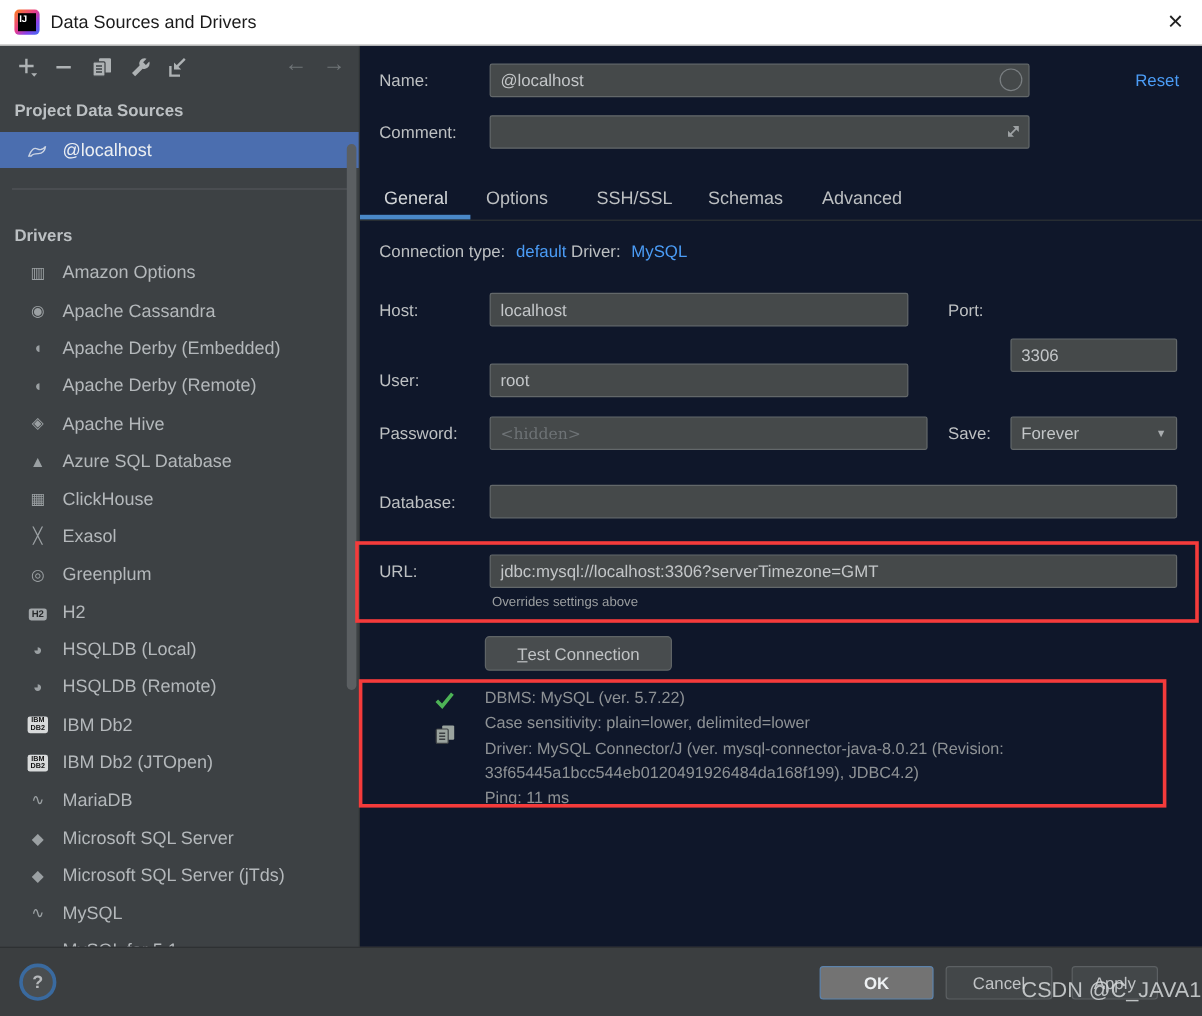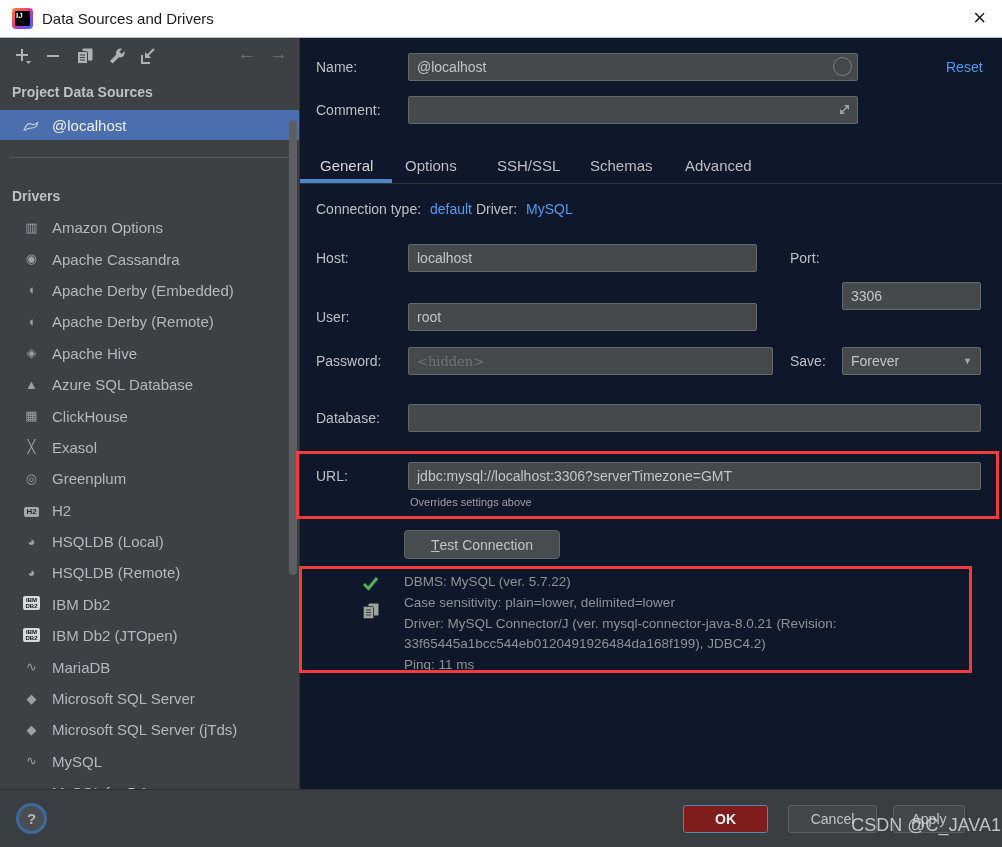--- a/index.html
+++ b/index.html
@@ -91,21 +91,21 @@
   .redbox-result { left:-1px; top:528px; width:673px; height:107px; }
 
   
   .bottombar { position:absolute; top:789px; left:0; width:1002px; height:58px;
     background:#3b3e40; border-top:1px solid #2e3133; z-index:10; }
   .help-circle { position:absolute; left:16px; top:13px; width:31px; height:31px; border-radius:50%;
     border:3px solid #3a6a9f; background:#4a4e50; color:#b6b9bb; font-size:15px; font-weight:bold;
     display:flex; align-items:center; justify-content:center; cursor:pointer; }
   .btn { position:absolute; top:15px; height:28px; border-radius:3px; font-size:14px;
     display:flex; align-items:center; justify-content:center; cursor:pointer; }
-  .btn-ok { left:683px; width:85px; background:#7f1d1d; border:1px solid #5d83ac; color:#eef1f3; font-weight:bold; }
+  .btn-ok { left:683px; width:95px; background:#737373; border:1px solid #5d83ac; color:#eef1f3; font-weight:bold; }
   .btn-plain { background:#434749; border:1px solid #5c6063; color:#c0c3c5; }
   .btn-cancel { left:788px; width:89px; }
   .btn-apply { left:893px; width:72px; }
   .watermark { position:absolute; right:1px; top:25px; font-size:18px;
     color:rgba(214,217,219,0.85); z-index:15; white-space:nowrap; }
 </style>
 </head>
 <body>
 
 <div class="titlebar">

